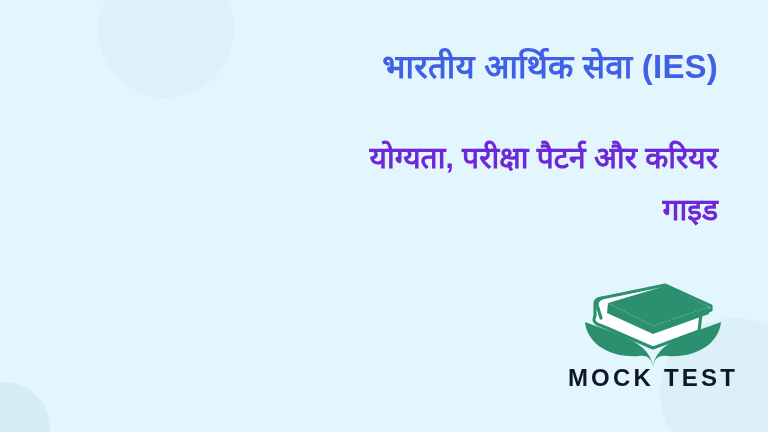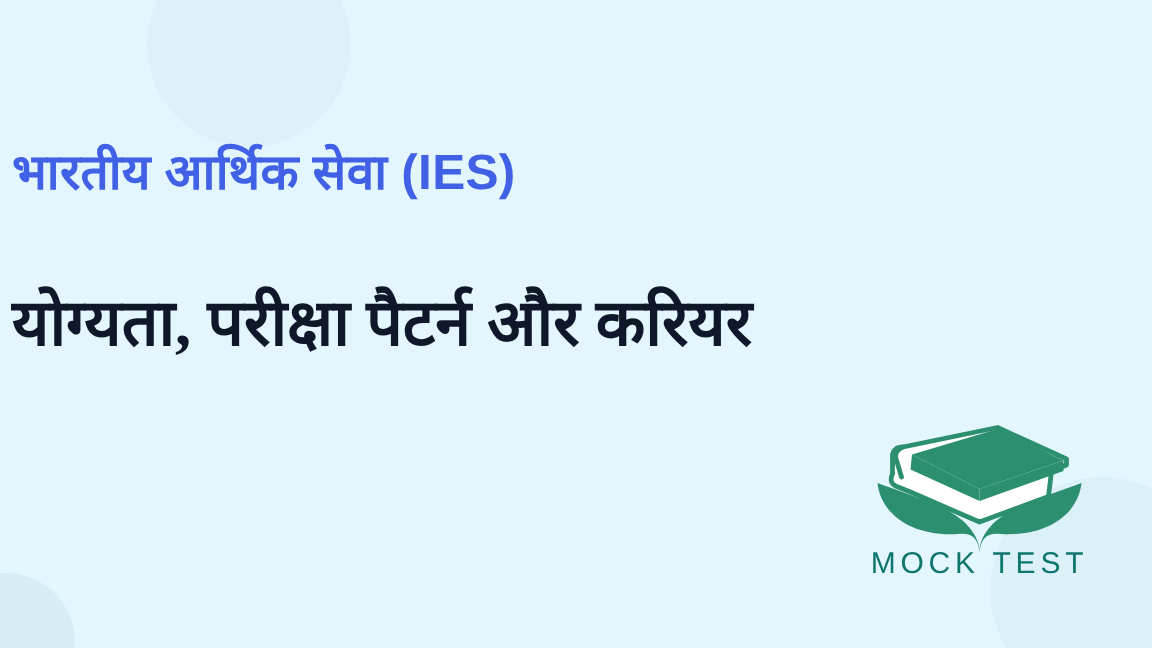--- a/index.html
+++ b/index.html
@@ -48,45 +48,43 @@
     height: 150px;
     background: #dcf0f7;
   }
 
   
   #text-block {
     position: absolute;
     left: 0;
     top: 0;
     width: 718px;
-    padding-left: 8px;
+    padding-left: 20px;
     box-sizing: border-box;
-    text-align: left;
-    margin-top: 48px;
+    text-align: right;
   }
 
   #title {
     margin: 0;
     padding-top: 48px;
     font-size: 33px;
     line-height: 1.15;
     font-weight: bold;
     color: #4060e6;
     letter-spacing: 0.2px;
     white-space: nowrap;
   }
 
   #subtitle {
     margin: 0;
     padding-top: 46px;
-    font-size: 43px;
+    font-size: 30px;
     line-height: 1.72;
     font-weight: bold;
-    color: #0f172a;
-    font-family: Liberation Serif, serif;
+    color: #6d28d9;
   }
   .subtitle-line {
     display: block;
     white-space: nowrap;
   }
 
   
   #logo {
     position: absolute;
     left: 546px;
@@ -97,24 +95,24 @@
   }
   #logo-mark {
     display: block;
     margin: 0 auto;
     width: 148px;
     height: 92px;
   }
   #logo-wordmark {
     display: block;
     margin: -2px 0 0 0;
-    font-size: 20px;
-    font-weight: normal;
+    font-size: 24px;
+    font-weight: bold;
     letter-spacing: 3.2px;
-    color: #0f766e;
+    color: #0f172a;
     line-height: 1;
     white-space: nowrap;
   }
   #logo-tagline {
     display: block;
     margin-top: 6px;
     font-size: 11px;
     font-weight: bold;
     letter-spacing: 3.1px;
     color: #2b4a45;
@@ -130,20 +128,21 @@
   <div class="deco-circle" id="deco-top-left"></div>
   <div class="deco-circle" id="deco-bottom-left"></div>
   <div class="deco-circle" id="deco-logo-back"></div>
 
   <div id="text-block">
 
     <h1 id="title">भारतीय आर्थिक सेवा (IES)</h1>
 
     <h2 id="subtitle">
       <span class="subtitle-line">योग्यता, परीक्षा पैटर्न और करियर</span>
+      <span class="subtitle-line">गाइड</span>
     </h2>
 
   </div>
 
   <div id="logo">
 
     <svg id="logo-mark" viewBox="0 0 148 92" xmlns="http://www.w3.org/2000/svg">
 
       <path d="M16 28 C16 24 19 22 23 22 L86 9 L132 30 L132 34 L122 38
                L120 55 L74 72 L28 52 L18 48 C15 46 14 44 16 40 Z" fill="#ffffff" stroke="#2c8f70" stroke-width="3.2" stroke-linejoin="round" stroke-linecap="round"></path>

